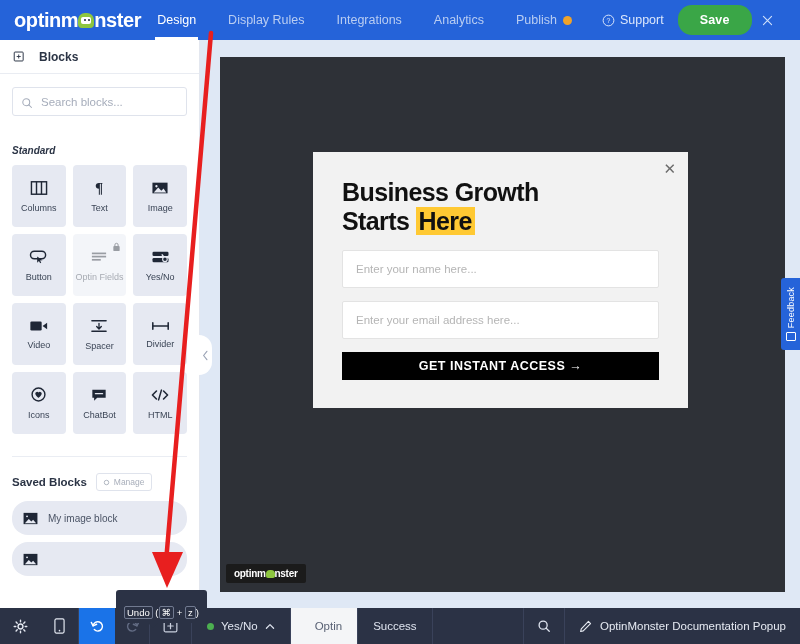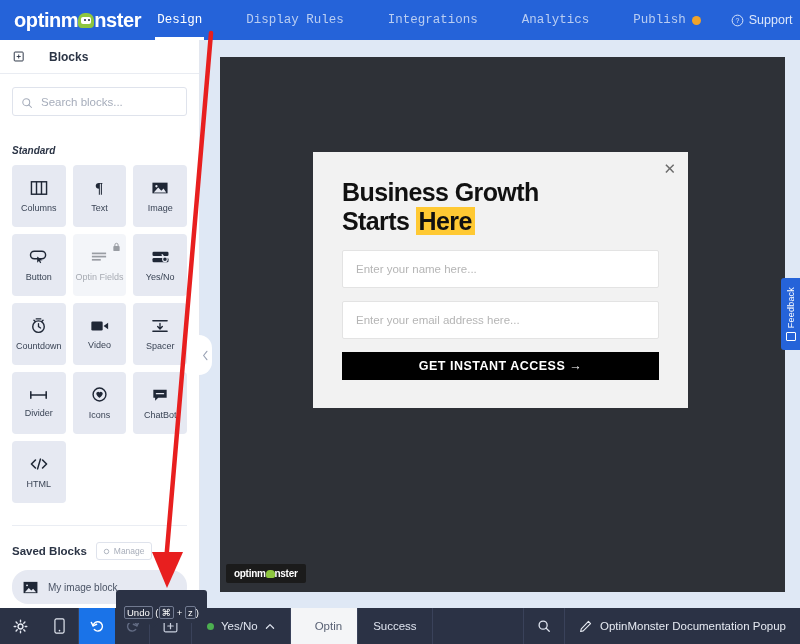--- a/index.html
+++ b/index.html
@@ -27,21 +27,21 @@
   }
   .brand .monster-glyph::before {
     content: ""; position: absolute; left: 3px; top: 4px;
     width: 10px; height: 7px; background: #ffffff; border-radius: 2px;
   }
   .brand .monster-glyph::after {
     content: ""; position: absolute; left: 5.5px; top: 6px;
     width: 2.5px; height: 2.5px; background: #1b2534; border-radius: 50%;
     box-shadow: 4px 0 0 #1b2534;
   }
-  .navtabs { display: flex; align-items: center; height: 40px; gap: 12px; font-family: Liberation Mono, monospace; }
+  .navtabs { display: flex; align-items: center; height: 40px; gap: 0px; }
   .navtab {
     position: relative; height: 40px; display: flex; align-items: center;
     padding: 0 16px; font-size: 12.5px; color: #b9cdf2; cursor: pointer;
     white-space: nowrap;
   }
   .navtab.active { color: #ffffff; }
   .navtab.active::after {
     content: ""; position: absolute; left: 14px; right: 14px; bottom: 0;
     height: 3px; background: #ffffff;
   }
@@ -66,21 +66,21 @@
     width: 32px; height: 40px; display: flex; align-items: center;
     justify-content: center; cursor: pointer;
   }
 
   
   .sidebar {
     position: absolute; top: 40px; left: 0; width: 200px; height: 568px;
     background: #ffffff; border-right: 1px solid #e3e7ef; overflow: hidden;
   }
   .sb-header {
-    height: 34px; display: flex; align-items: center; gap: 23px;
+    height: 34px; display: flex; align-items: center; gap: 13px;
     padding: 0 13px; border-bottom: 1px solid #e9ecf2;
     font-size: 12px; color: #2b3445; font-weight: 600;
   }
   .sb-body { padding: 13px 12px 0 12px; }
   .search-wrap { position: relative; }
   .search-input {
     width: 100%; height: 29px; border: 1px solid #dfe3ec; border-radius: 3px;
     padding: 0 8px 0 28px; font-size: 11.5px; color: #8b93a4;
     font-family: "Liberation Sans", sans-serif; outline: none;
   }
@@ -372,28 +372,20 @@
         <div class="block-tile">
           <svg width="19" height="16" viewBox="0 0 21 18">
             <rect x="1.5" y="3" width="18" height="5" rx="1.4" fill="#1f2736"></rect>
             <rect x="1.5" y="10" width="18" height="5" rx="1.4" fill="#1f2736"></rect>
             <path d="M12 6 L16 11.5" stroke="#e6e9f2" stroke-width="1.6"></path>
             <circle cx="15.5" cy="11.6" r="2.6" fill="#1f2736" stroke="#e6e9f2" stroke-width="1.2"></circle>
           </svg>
           <span class="tlabel">Yes/No</span>
         </div>
 
-        <div class="block-tile">
-          <svg width="17" height="17" viewBox="0 0 18 18">
-            <circle cx="9" cy="10.2" r="6.1" fill="none" stroke="#1f2736" stroke-width="1.5"></circle>
-            <path d="M9 7 L9 10.2 L11.2 11.6" stroke="#1f2736" stroke-width="1.4" fill="none" stroke-linecap="round"></path>
-            <path d="M6.6 2 L11.4 2 M4.2 3.4 L5.6 4.8 M13.8 3.4 L12.4 4.8" stroke="#1f2736" stroke-width="1.5" stroke-linecap="round"></path>
-          </svg>
-          <span class="tlabel">Countdown</span>
-        </div>
 
         <div class="block-tile">
           <svg width="19" height="14" viewBox="0 0 21 15">
             <rect x="1.5" y="2.5" width="12.5" height="10" rx="1.4" fill="#1f2736"></rect>
             <path d="M15 7.5 L20 4 L20 11 Z" fill="#1f2736"></path>
           </svg>
           <span class="tlabel">Video</span>
         </div>
 
         <div class="block-tile">

